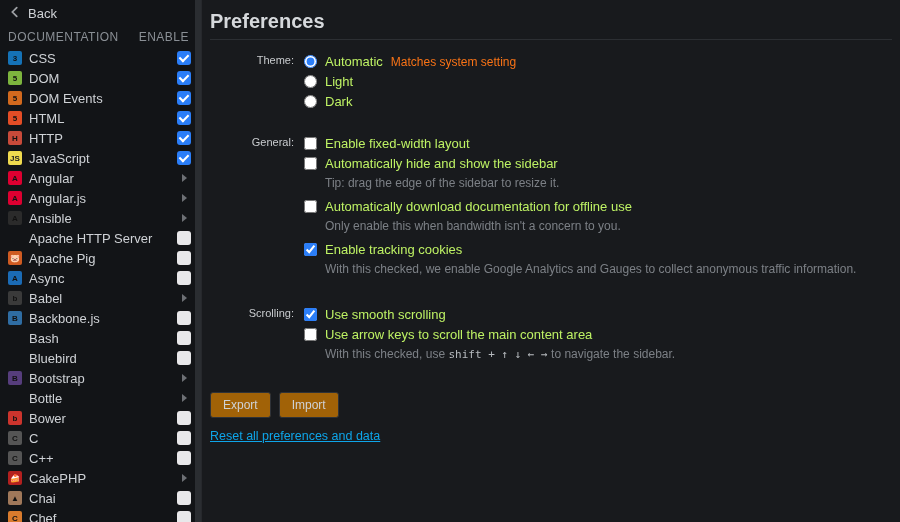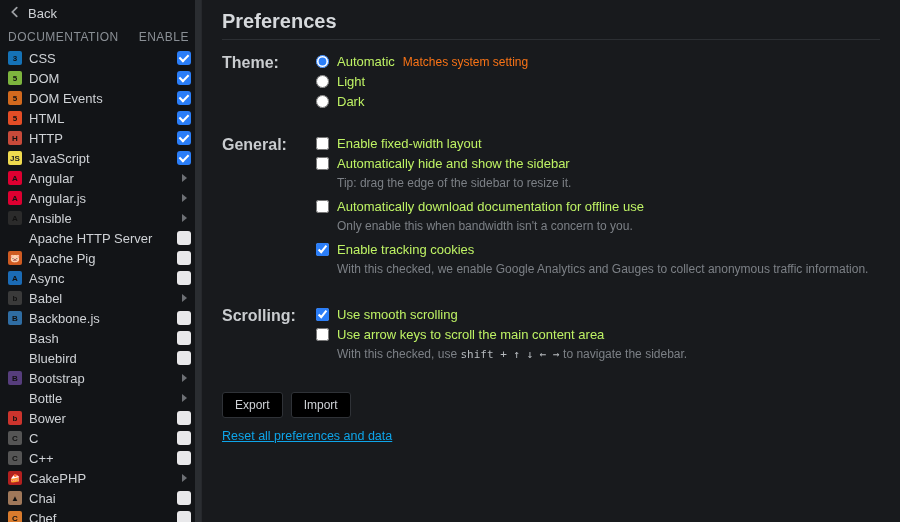--- a/index.html
+++ b/index.html
@@ -95,42 +95,43 @@
   content: "";
   width: 0; height: 0;
   border-top: 4px solid transparent;
   border-bottom: 4px solid transparent;
   border-left: 5px solid #6d7075;
 }
 
 
 .main {
   flex: 1;
-  padding: 10px 20px;
+  padding: 10px 8px;
   overflow: hidden;
 }
 h1 {
   font-size: 20px;
   font-weight: 600;
   color: #d6d9dc;
   padding-bottom: 6px;
   border-bottom: 1px solid #2c2f33;
   margin-bottom: 14px;
 }
 .row {
   display: flex;
   margin-bottom: 10px;
 }
 .row.gap-lg { margin-bottom: 22px; }
 .row-label {
   width: 94px;
+  text-align: right;
   padding-right: 10px;
   color: #c9cccf;
-  font-weight: 700;
-  font-size: 16px;
+  font-weight: 400;
+  font-size: 11px;
 }
 .row-body { flex: 1; }
 .opt {
   display: flex;
   align-items: flex-start;
   gap: 8px;
   margin-bottom: 4px;
   line-height: 16px;
 }
 input[type=radio], input[type=checkbox] {
@@ -146,21 +147,21 @@
   font-size: 12px;
   line-height: 15px;
 }
 kbd {
   font-family: ui-monospace, Menlo, monospace;
   font-size: 11px;
   color: #b7bbbf;
 }
 .btn-row { display: flex; gap: 8px; margin: 8px 0 10px; }
 button.pill {
-  background: #000000;
+  background: #a16207;
   border: 1px solid #2f3237;
   color: #cfd2d6;
   padding: 5px 12px;
   border-radius: 3px;
   font-size: 12px;
   cursor: pointer;
 }
 .reset {
   color: #0ea5e9;
   text-decoration: underline;

